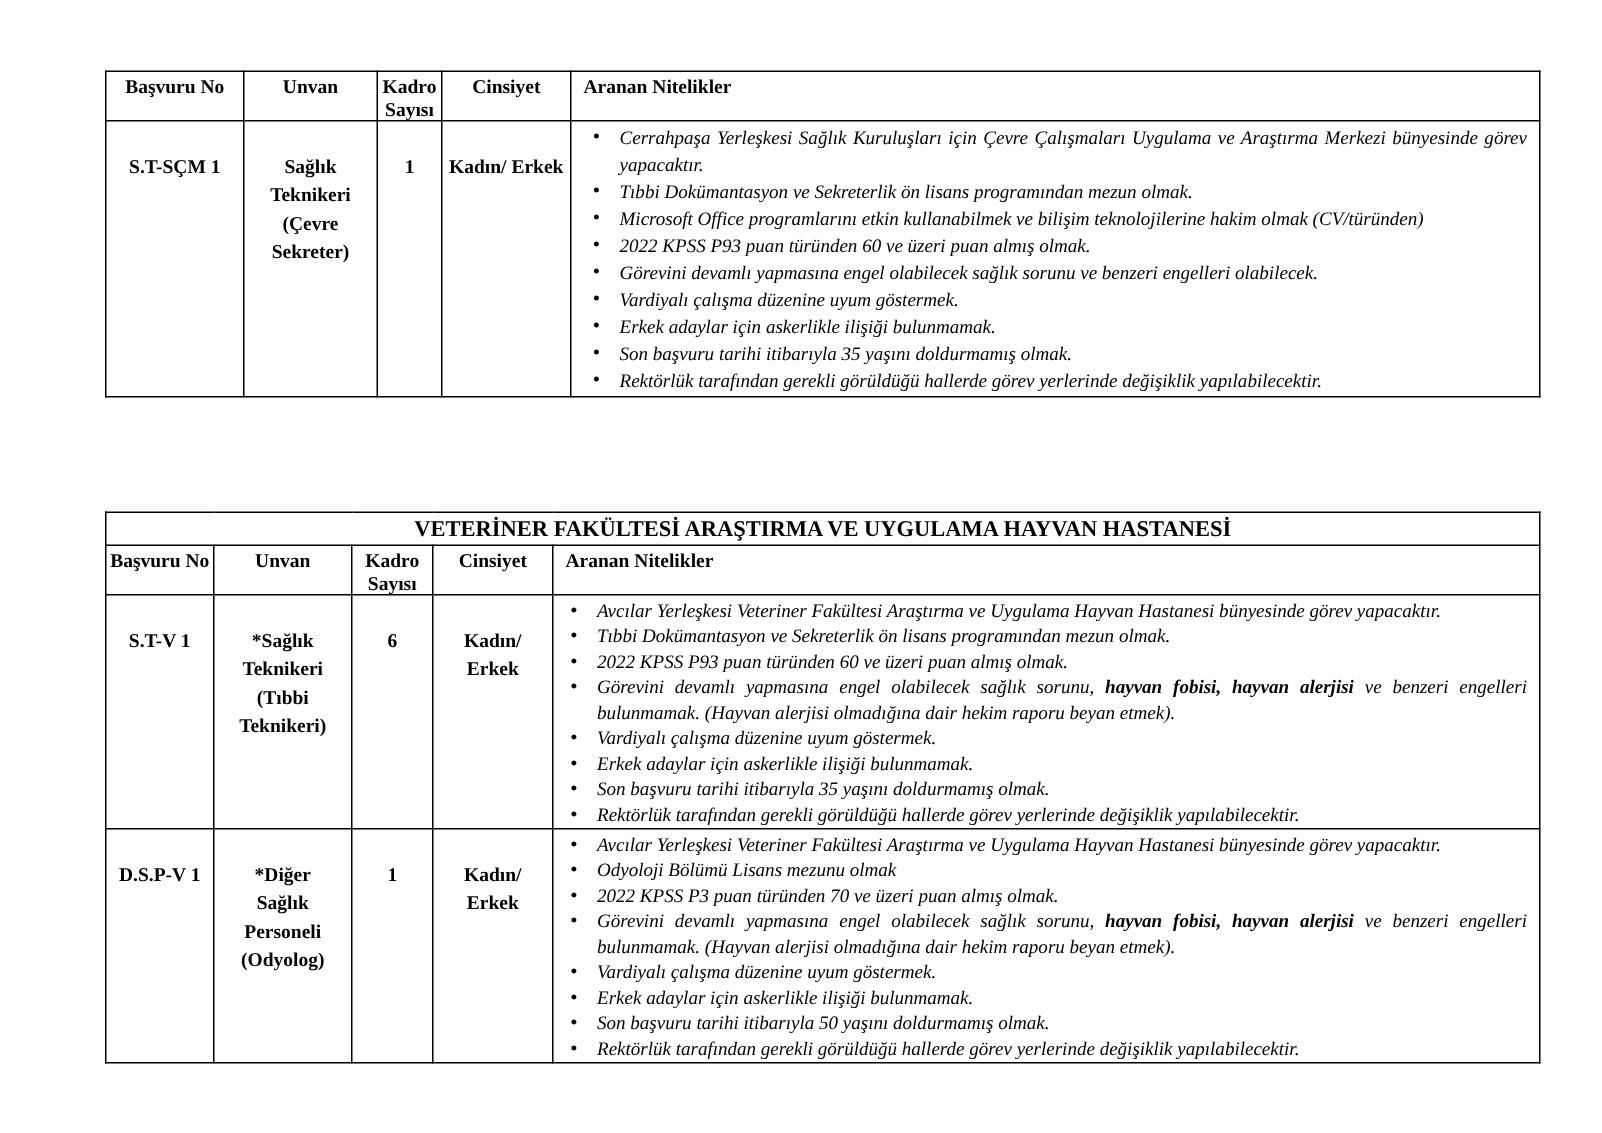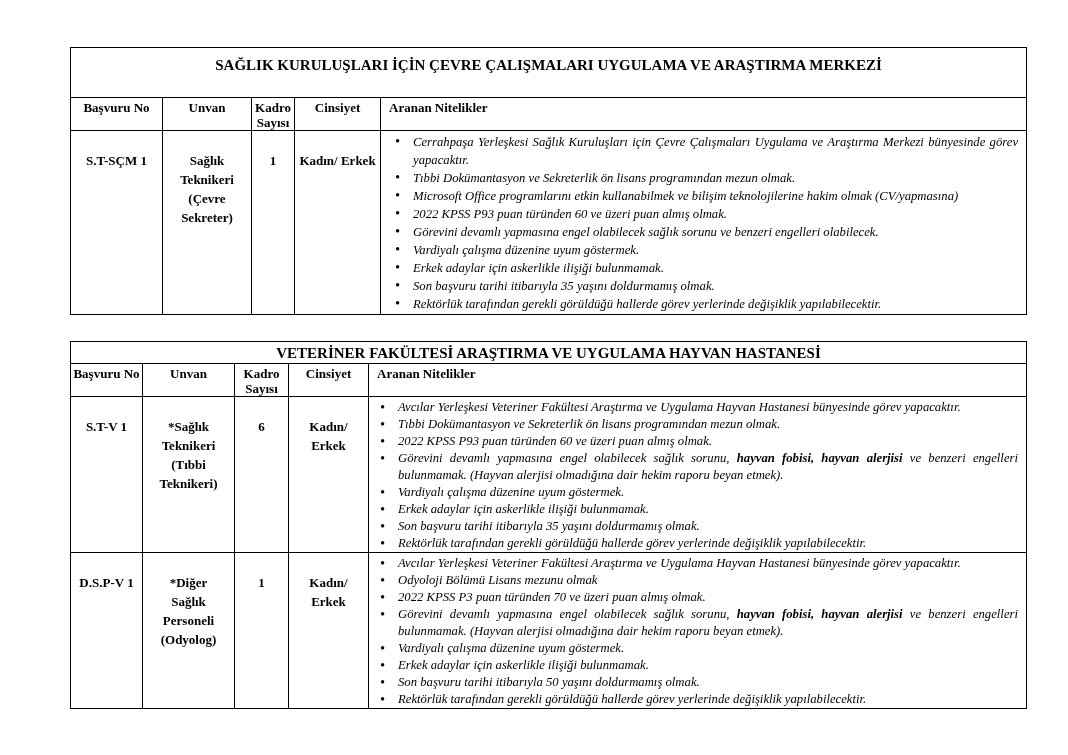--- a/index.html
+++ b/index.html
@@ -88,40 +88,37 @@
 
   <table class="doc" id="table1">
     <colgroup>
       <col style="width:92px">
         <col style="width:89px">
         <col style="width:43px">
         <col style="width:86px">
         <col style="width:646px">
     </colgroup>
     <tbody>
-        <tr class="title-row">
-      <td class="title" colspan="5">SAĞLIK KURULUŞLARI İÇİN ÇEVRE ÇALIŞMALARI UYGULAMA VE ARAŞTIRMA MERKEZİ</td>
-    </tr>
     <tr class="head-row">
       <td class="head">Başvuru No</td>
       <td class="head">Unvan</td>
       <td class="head">Kadro Sayısı</td>
       <td class="head">Cinsiyet</td>
       <td class="head head-left">Aranan Nitelikler</td>
     </tr>
     <tr class="body-row">
       <td class="cell">S.T-SÇM 1</td>
       <td class="cell">Sağlık Teknikeri (Çevre Sekreter)</td>
       <td class="cell">1</td>
       <td class="cell cinsiyet">Kadın/ Erkek</td>
       <td class="reqs">
         <ul class="req-list">
           <li>Cerrahpaşa Yerleşkesi Sağlık Kuruluşları için Çevre Çalışmaları Uygulama ve Araştırma Merkezi bünyesinde görev yapacaktır.</li>
           <li>Tıbbi Dokümantasyon ve Sekreterlik ön lisans programından mezun olmak.</li>
-          <li>Microsoft Office programlarını etkin kullanabilmek ve bilişim teknolojilerine hakim olmak (CV/yapmasına)</li>
+          <li>Microsoft Office programlarını etkin kullanabilmek ve bilişim teknolojilerine hakim olmak (CV/türünden)</li>
           <li>2022 KPSS P93 puan türünden 60 ve üzeri puan almış olmak.</li>
           <li>Görevini devamlı yapmasına engel olabilecek sağlık sorunu ve benzeri engelleri olabilecek.</li>
           <li>Vardiyalı çalışma düzenine uyum göstermek.</li>
           <li>Erkek adaylar için askerlikle ilişiği bulunmamak.</li>
           <li>Son başvuru tarihi itibarıyla 35 yaşını doldurmamış olmak.</li>
           <li>Rektörlük tarafından gerekli görüldüğü hallerde görev yerlerinde değişiklik yapılabilecektir.</li>
         </ul>
       </td>
     </tr>
   </tbody>

